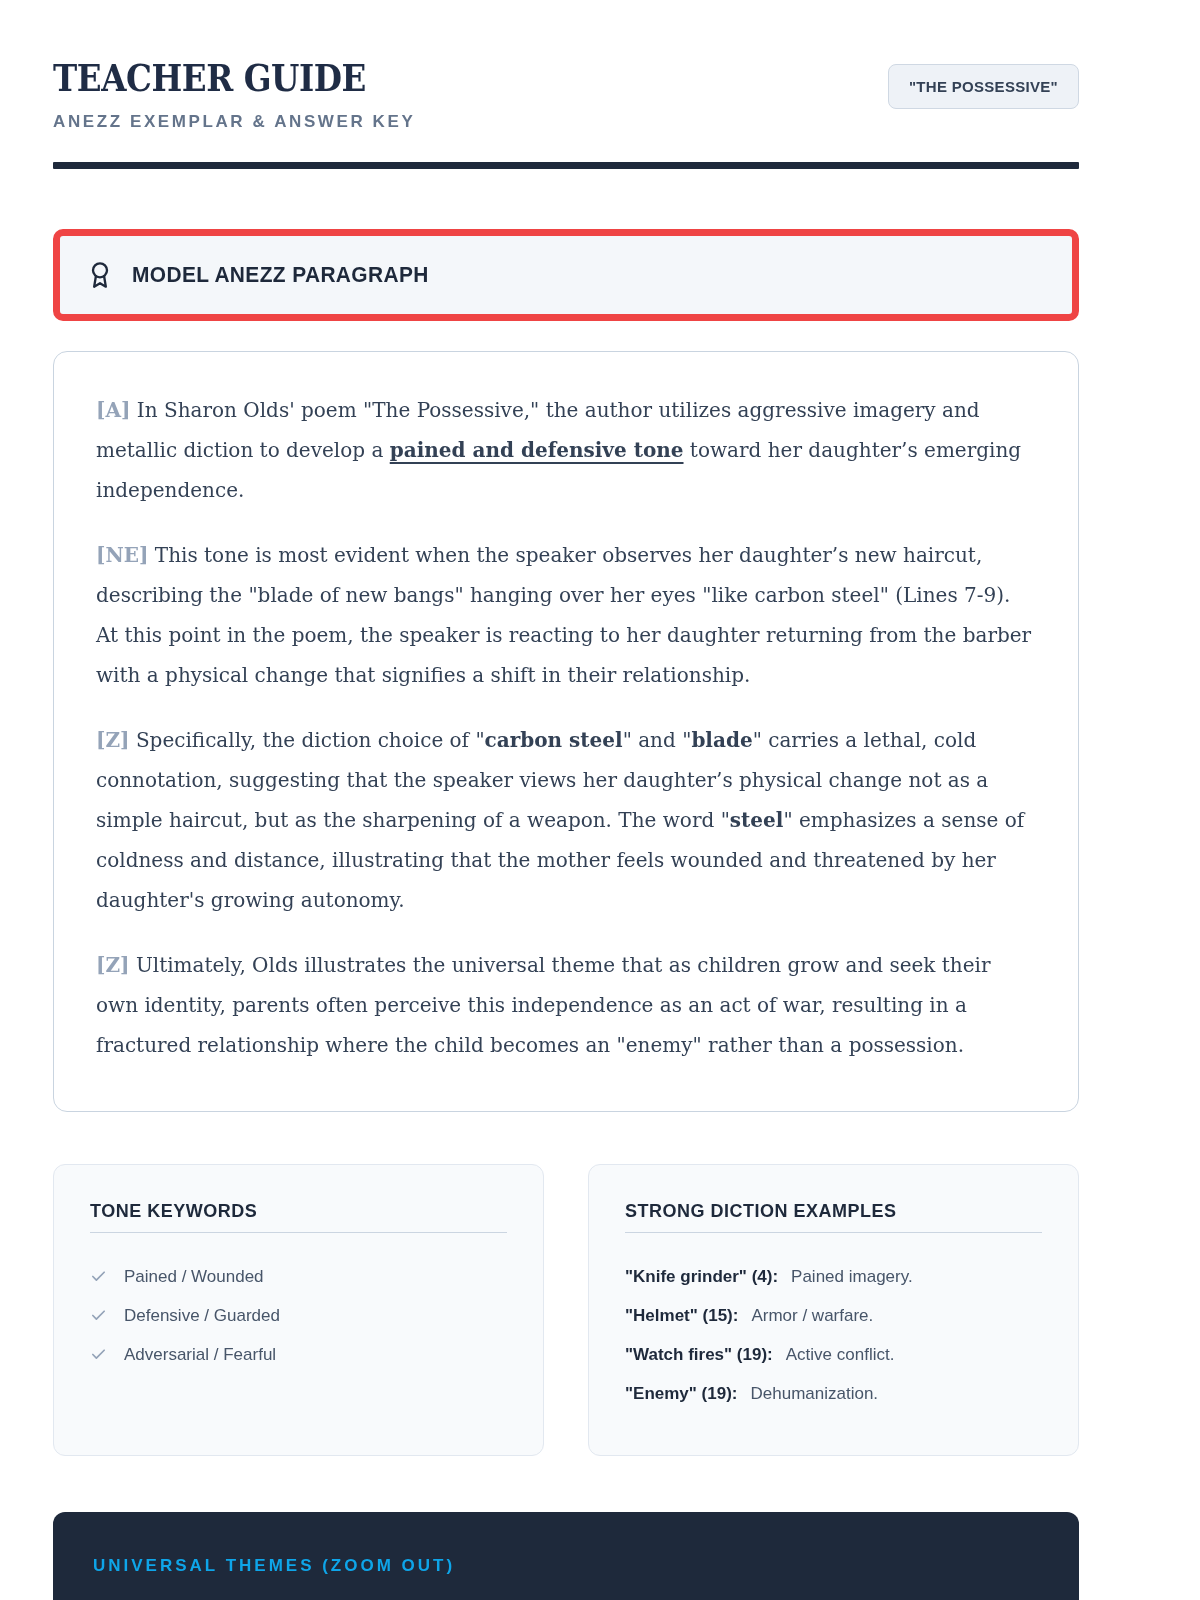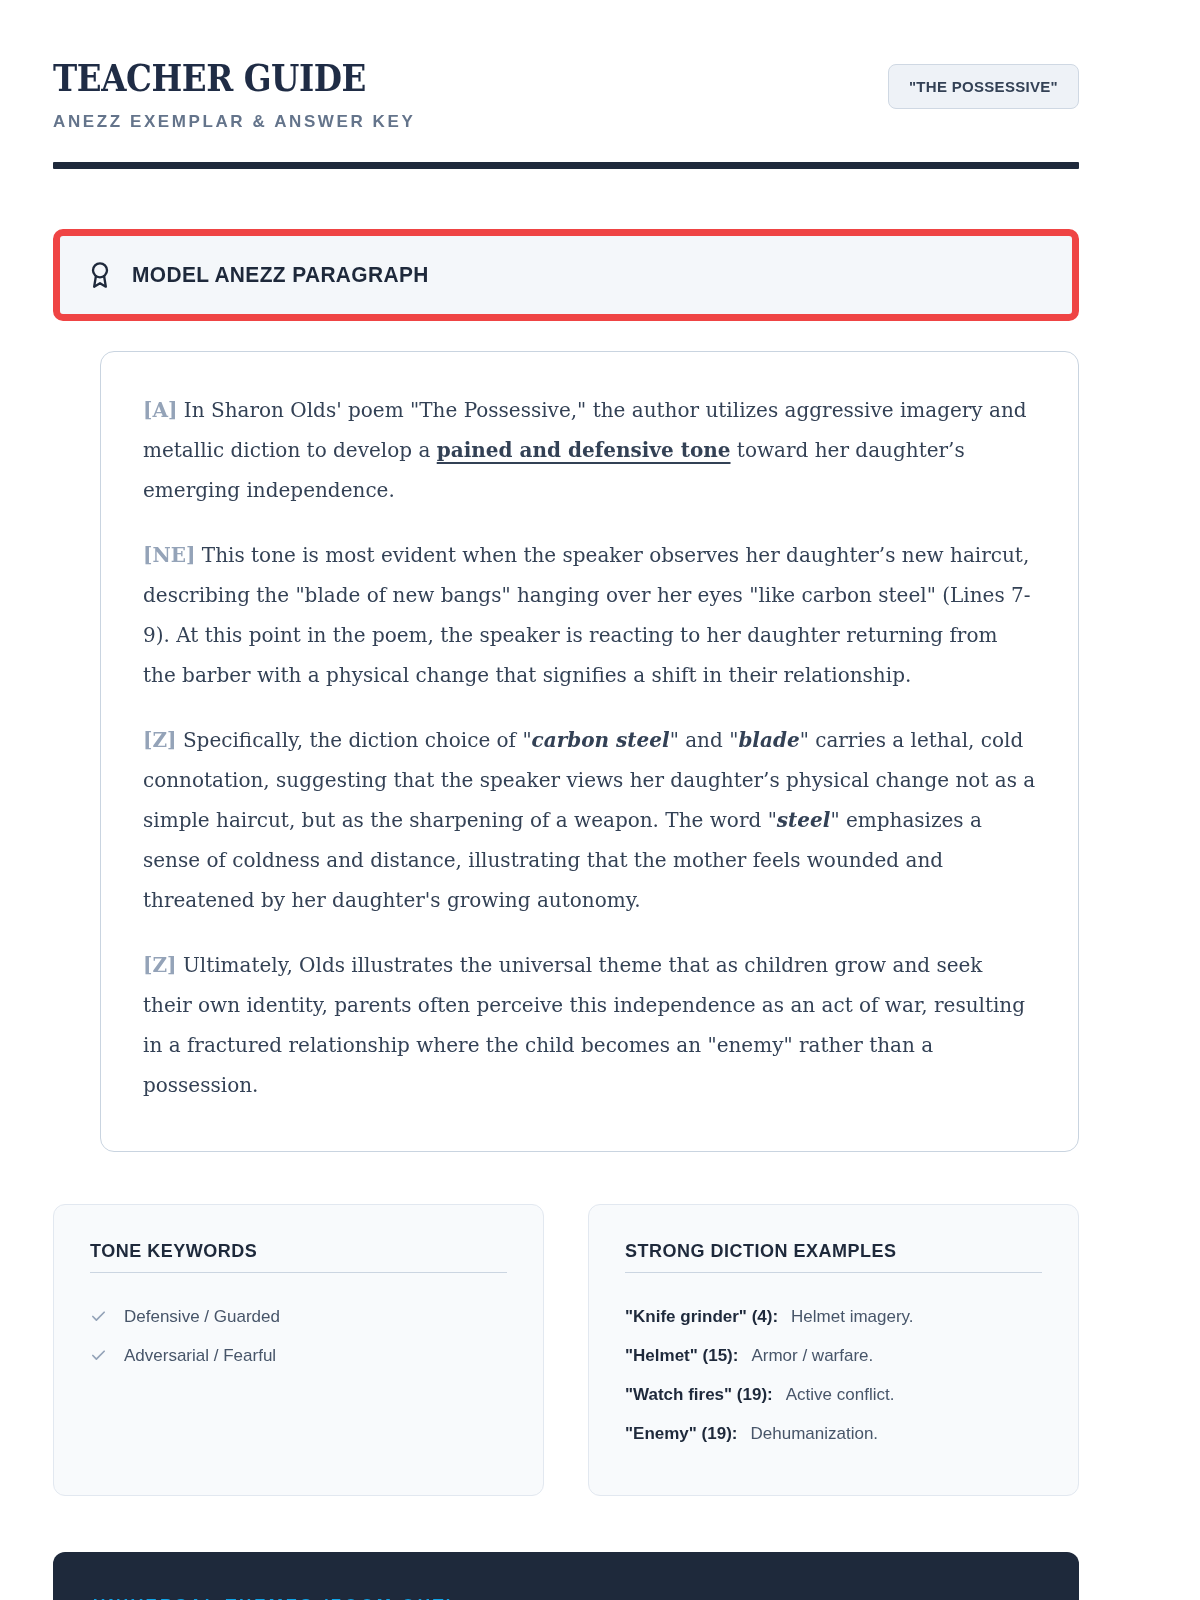--- a/index.html
+++ b/index.html
@@ -44,31 +44,30 @@
     font-size: 22px; font-weight: 700; letter-spacing: 0.4px; color: #1e293b;
     transform: scaleX(0.95); transform-origin: left center;
   }
   .award-icon { display: flex; align-items: center; }
 
   
   .essay-card {
     margin-top: 30px; background: #ffffff;
     border: 1.5px solid #c9d4e0; border-radius: 14px;
     padding: 38px 42px 46px;
-    margin-left: 47px;
   }
   .essay-p {
     font-family: "DejaVu Serif", serif;
     font-size: 20px; line-height: 40px; color: #334155;
   }
   .essay-p + .essay-p { margin-top: 25px; }
   .essay-tag { color: #94a3b8; font-weight: 700; }
   .seg-normal { }
   .seg-bold-underline { font-weight: 700; text-decoration: underline; text-underline-offset: 5px; text-decoration-thickness: 1.5px; }
-  .seg-bold-italic { font-weight: 700; font-style: italic; }
+  .seg-bold-italic { font-weight: 700; }
 
   
   .cards-row { margin-top: 52px; display: grid; grid-template-columns: 1fr 1fr; gap: 44px; }
   .info-card {
     background: #f8fafc; border: 1px solid #e2e8f0; border-radius: 12px;
     padding: 36px 36px 42px;
   }
   .card-title {
     font-size: 18px; font-weight: 700; letter-spacing: 0.5px; color: #1e293b;
     padding-bottom: 10px; border-bottom: 1px solid #cbd5e1;
@@ -129,38 +128,46 @@
   <div class="cards-row">
     <div class="info-card">
       <div class="card-title">TONE KEYWORDS</div>
       <ul class="card-list" id="tone-list">
           <li class="tone-item">
             <span class="check-icon">
               <svg width="17" height="17" viewBox="0 0 24 24" fill="none" stroke="currentColor" stroke-width="2.4" stroke-linecap="round" stroke-linejoin="round">
                 <path d="M20 6L9 17l-5-5"></path>
               </svg>
             </span>
+            <span>Pained / Wounded</span>
+          </li>
+          <li class="tone-item">
+            <span class="check-icon">
+              <svg width="17" height="17" viewBox="0 0 24 24" fill="none" stroke="currentColor" stroke-width="2.4" stroke-linecap="round" stroke-linejoin="round">
+                <path d="M20 6L9 17l-5-5"></path>
+              </svg>
+            </span>
             <span>Defensive / Guarded</span>
           </li>
           <li class="tone-item">
             <span class="check-icon">
               <svg width="17" height="17" viewBox="0 0 24 24" fill="none" stroke="currentColor" stroke-width="2.4" stroke-linecap="round" stroke-linejoin="round">
                 <path d="M20 6L9 17l-5-5"></path>
               </svg>
             </span>
             <span>Adversarial / Fearful</span>
           </li>
         </ul>
     </div>
     <div class="info-card">
       <div class="card-title">STRONG DICTION EXAMPLES</div>
       <ul class="card-list" id="diction-list">
           <li class="diction-item">
             <span class="diction-term">"Knife grinder" (4):</span>
-            <span class="diction-desc">Helmet imagery.</span>
+            <span class="diction-desc">Pained imagery.</span>
           </li>
           <li class="diction-item">
             <span class="diction-term">"Helmet" (15):</span>
             <span class="diction-desc">Armor / warfare.</span>
           </li>
           <li class="diction-item">
             <span class="diction-term">"Watch fires" (19):</span>
             <span class="diction-desc">Active conflict.</span>
           </li>
           <li class="diction-item">

